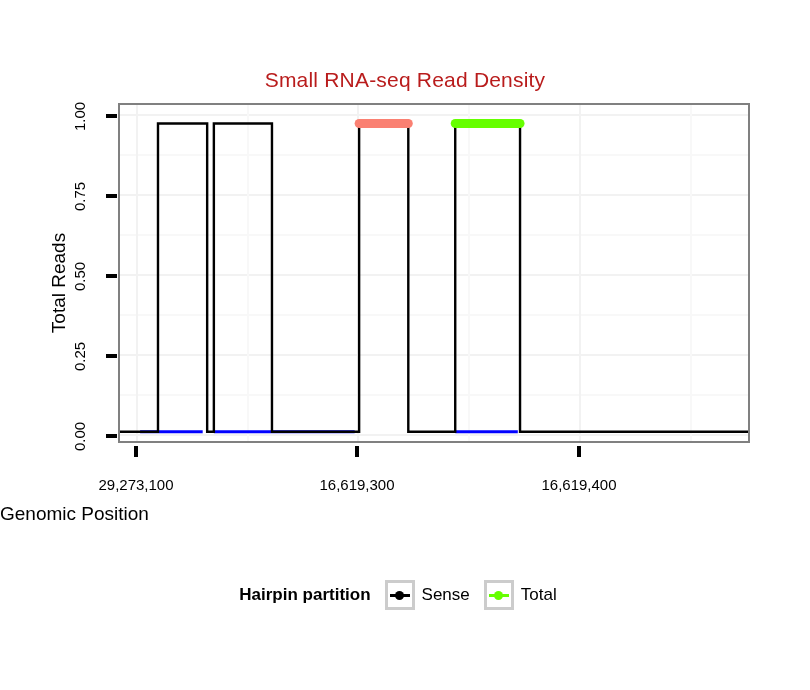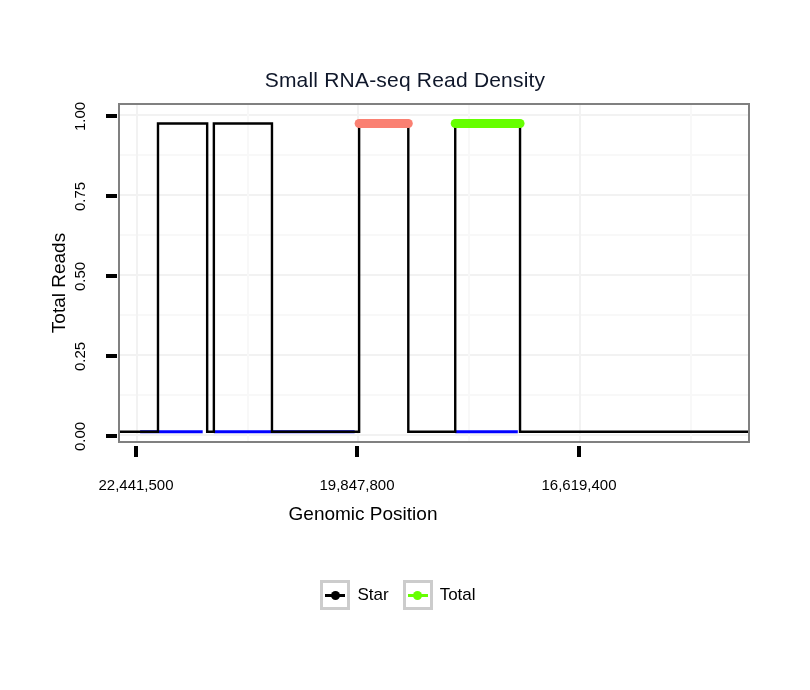--- a/index.html
+++ b/index.html
@@ -22,41 +22,41 @@
     height: 690px;
   }
   .chart-title {
     position: absolute;
     left: 0;
     top: 68px;
     width: 810px;
     text-align: center;
     font-size: 21px;
     letter-spacing: 0.2px;
-    color: #0f172a;
+    color: #b91c1c;
     white-space: nowrap;
   }
   
   .ylab {
     position: absolute;
     left: 0;
     top: 0;
     width: 360px;
     text-align: center;
     font-size: 19px;
     transform-origin: 0 0;
     transform: rotate(-90deg) translate(-463px, 48px);
     white-space: nowrap;
   }
   .xlab {
     position: absolute;
     left: 0;
     top: 503px;
     width: 726px;
-    text-align: center;
+    text-align: left;
     font-size: 19px;
     white-space: nowrap;
   }
   
   .ytick-label {
     position: absolute;
     font-size: 15px;
     white-space: nowrap;
     transform-origin: 50% 50%;
     transform: rotate(-90deg);
@@ -177,22 +177,22 @@
   <div class="ytick-label" style="left:56px; top:428px;">0.00</div>
   <div class="ytick-label" style="left:56px; top:348px;">0.25</div>
   <div class="ytick-label" style="left:56px; top:268px;">0.50</div>
   <div class="ytick-label" style="left:56px; top:188px;">0.75</div>
   <div class="ytick-label" style="left:56px; top:108px;">1.00</div>
 
   <div class="tick-mark-x" style="left:134px; top:446px;"></div>
   <div class="tick-mark-x" style="left:355px; top:446px;"></div>
   <div class="tick-mark-x" style="left:577px; top:446px;"></div>
 
-  <div class="xtick-label" style="left:81px; top:476px;">22,441,500</div>
-  <div class="xtick-label" style="left:302px; top:476px;">19,847,800</div>
+  <div class="xtick-label" style="left:81px; top:476px;">29,273,100</div>
+  <div class="xtick-label" style="left:302px; top:476px;">16,619,300</div>
   <div class="xtick-label" style="left:524px; top:476px;">16,619,400</div>
 
   <div id="panel">
 
     <div class="grid-h grid-major" style="top:329px;"></div>
     <div class="grid-h grid-minor" style="top:289px;"></div>
     <div class="grid-h grid-major" style="top:249px;"></div>
     <div class="grid-h grid-minor" style="top:209px;"></div>
     <div class="grid-h grid-major" style="top:169px;"></div>
     <div class="grid-h grid-minor" style="top:129px;"></div>
@@ -219,27 +219,28 @@
       <g id="series-star">
           <line x1="239.13" x2="288.30" y1="18.50" y2="18.50" stroke="#fa8072" stroke-width="9" stroke-linecap="round"></line>
         </g>
       <g id="series-mature">
           <line x1="335.23" x2="400.04" y1="18.50" y2="18.50" stroke="#66ff00" stroke-width="9" stroke-linecap="round"></line>
         </g>
     </svg>
   </div>
 
   <div id="legend">
+    <div class="legend-title">Hairpin partition</div>
 
     <div class="legend-item">
       <span class="legend-key">
         <span class="kline" id="kline0" style="background: rgb(0, 0, 0);"></span>
           <span class="kdot" id="kdot0" style="background: rgb(0, 0, 0);"></span>
       </span>
-      <span class="legend-label">Star</span>
+      <span class="legend-label">Sense</span>
     </div>
 
 
     <div class="legend-item">
       <span class="legend-key">
         <span class="kline" id="kline2" style="background: rgb(102, 255, 0);"></span>
           <span class="kdot" id="kdot2" style="background: rgb(102, 255, 0);"></span>
       </span>
       <span class="legend-label">Total</span>
     </div>

